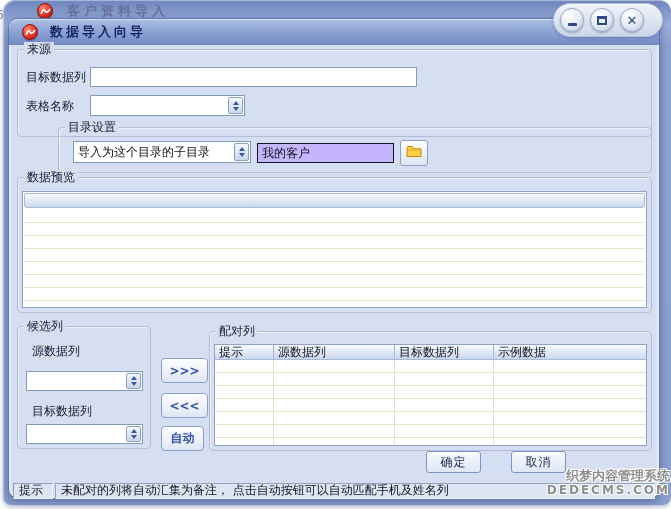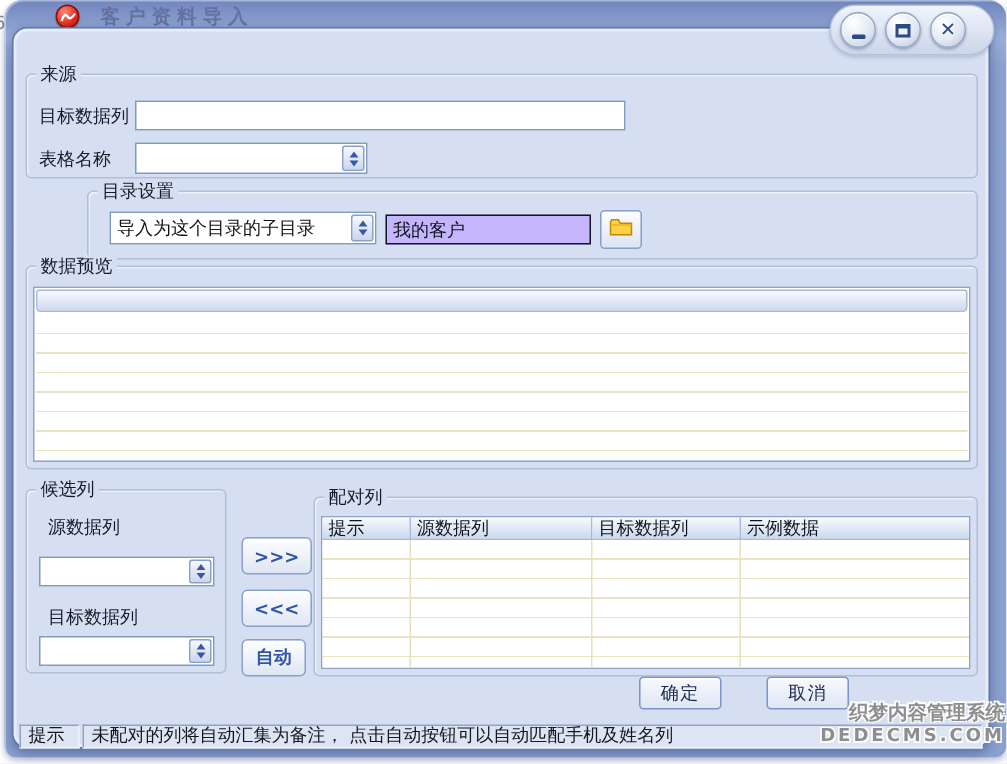--- a/index.html
+++ b/index.html
@@ -45,21 +45,21 @@
               background:linear-gradient(180deg,#aebfe4 0%,#8ea5d6 45%,#7289c4 100%);
               display:flex; align-items:center; gap:12px; padding-left:13px;
               box-shadow:inset 0 1px 0 rgba(255,255,255,.5); }
   .dialog-title { font-size:13px; font-weight:bold; color:#17265e; letter-spacing:3px; }
 
   
   .group { position:absolute; border:1px solid #b2bed9; border-radius:4px;
            box-shadow:inset 1px 1px 0 rgba(255,255,255,.55); }
   .group-label { position:absolute; top:-8px; left:6px; background:#d6dff2; padding:0 3px;
                  font-size:12px; color:#161a26; line-height:14px; white-space:nowrap; }
-  .g-source { top:30px; left:8px; right:7px; height:70px; }
+  .g-source { top:30px; left:8px; right:7px; height:88px; }
   .g-dir    { top:108px; left:8px; right:7px; height:46px;margin-left:41px; }
   .g-preview{ top:158px; left:8px; right:7px; height:136px; }
   .g-cand   { top:307px; left:8px; width:134px; height:123px; }
   .g-pairs  { top:312px; left:200px; right:7px; height:120px; }
 
   .flabel { position:absolute; font-size:12px; color:#161a26; white-space:nowrap; }
 
   
   .textbox { position:absolute; border:1px solid #7f9db9; background:#fff; font-size:12px;
              padding:0 3px; font-family:"DejaVu Sans", sans-serif; color:#111; outline:none; }
@@ -143,20 +143,28 @@
         <svg width="11" height="9" viewBox="0 0 11 9">
             <path d="M1 7 Q3 1 5 4 T10 2" fill="none" stroke="#fff" stroke-width="1.6"></path>
           </svg>
       </span>
       <span class="bgwin-title">客户资料导入</span>
     </div>
   </div>
 
   <div class="dialog">
 
+    <div class="titlebar">
+      <span class="applogo">
+        <svg width="11" height="9" viewBox="0 0 11 9">
+            <path d="M1 7 Q3 1 5 4 T10 2" fill="none" stroke="#fff" stroke-width="1.6"></path>
+          </svg>
+      </span>
+      <span class="dialog-title">数据导入向导</span>
+    </div>
 
     <div class="group g-source">
       <span class="group-label">来源</span>
       <span class="flabel" style="left:8px; top:19px;">目标数据列</span>
       <input class="textbox" style="left: 72px; top: 17px; width: 327px; height: 20px;" value="">
       <span class="flabel" style="left:8px; top:48px;">表格名称</span>
       <div class="combo" style="left:72px; top:45px; width:155px; height:21px;">
         <span class="combo-value"></span>
         <span class="stepper">
             <i class="tri-up"></i>

